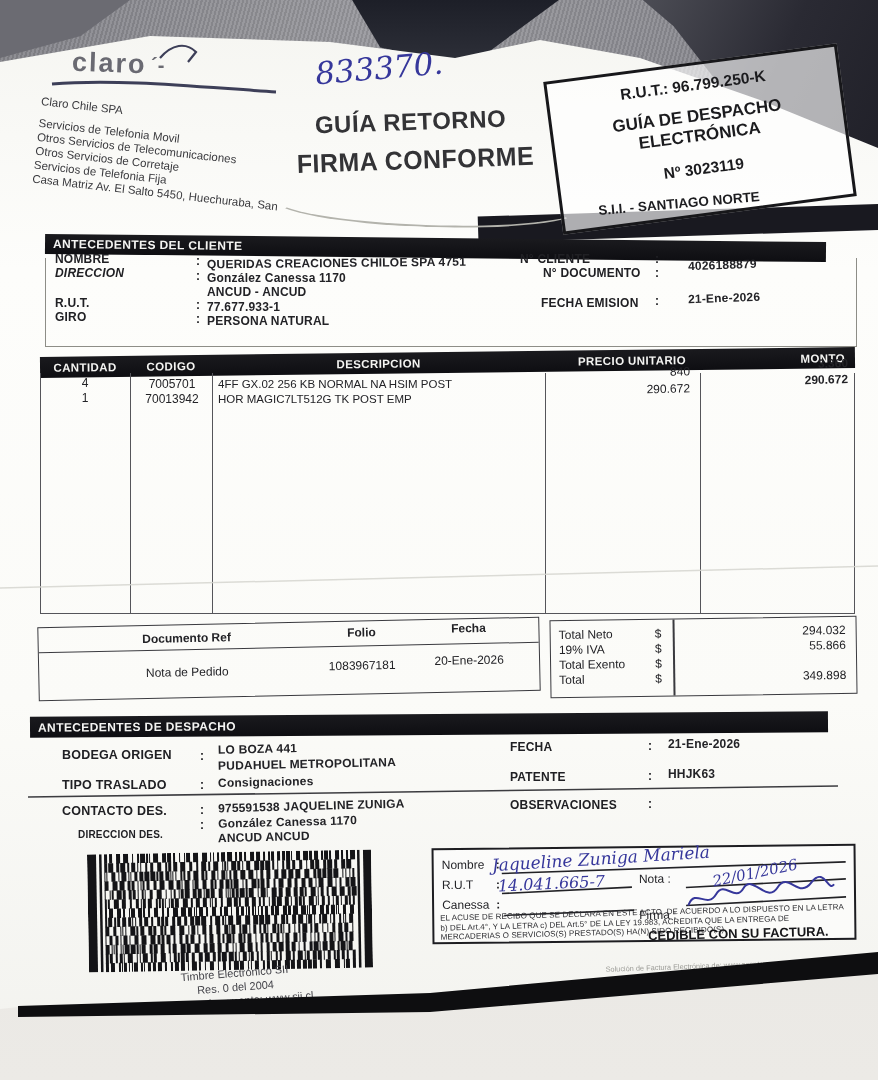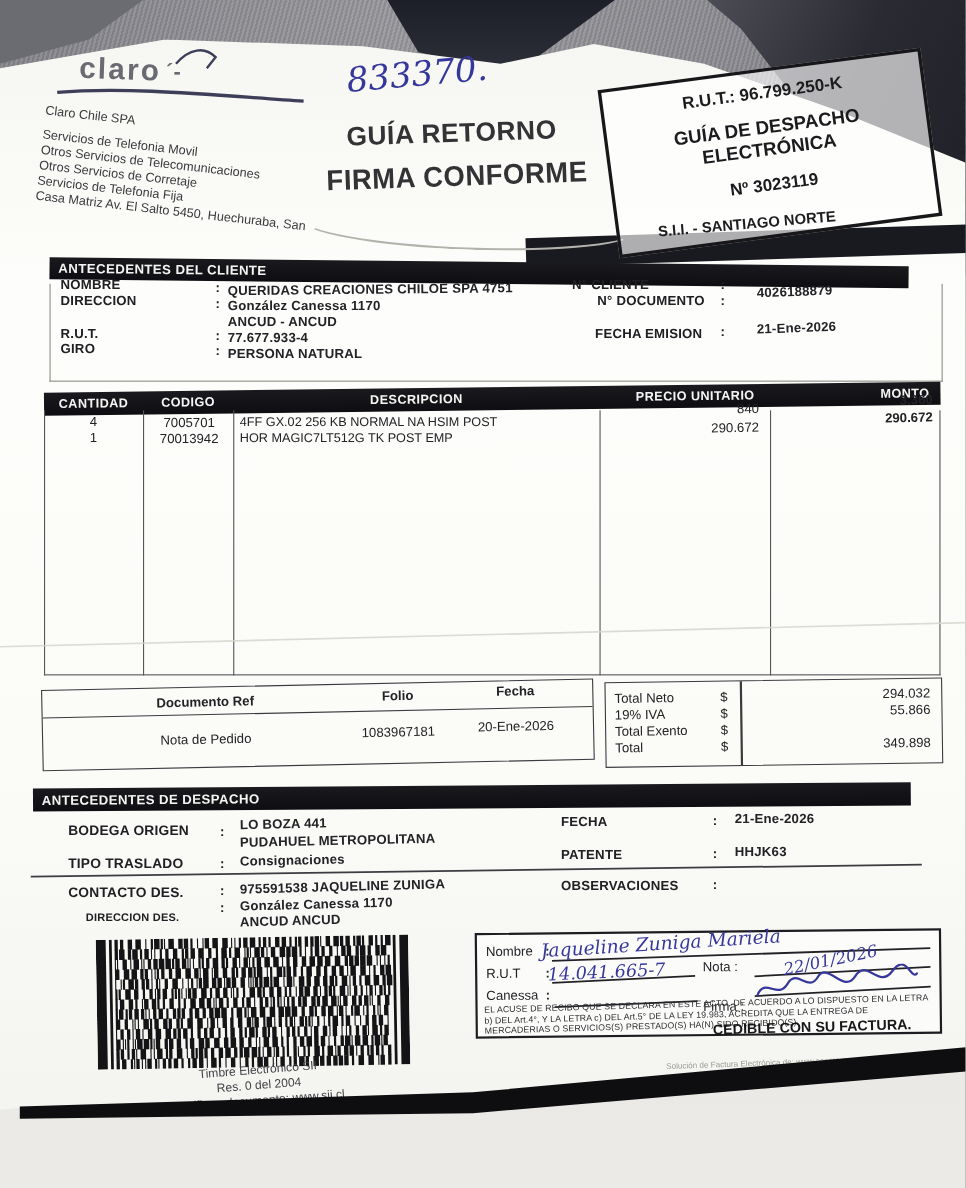--- a/index.html
+++ b/index.html
@@ -87,27 +87,27 @@
       <div style="font-size:17px;">ELECTRÓNICA</div>
       <div style="font-size:15.5px;margin-top:14px;">Nº 3023119</div>
     </div>
     <div class="abs b" style="left:598px;top:196px;font-size:13.5px;transform:rotate(-5deg);color:#1d1d20;">S.I.I. - SANTIAGO NORTE</div>
 
     <div class="abs bar" style="left:45px;top:238px;width:773px;height:20px;padding-left:8px;transform:rotate(.6deg);">ANTECEDENTES DEL CLIENTE</div>
     <div class="abs" style="left:45px;top:258px;width:810px;height:88px;border:1px solid #8d8d87;border-top:none;"></div>
     <div class="abs lbl" style="left:55px;top:252px;">NOMBRE</div>
     <div class="abs colon" style="left:196px;top:254px;"></div>
     <div class="abs val" style="left:207px;top:256px;transform:rotate(-.6deg);">QUERIDAS CREACIONES CHILOE SPA 4751</div>
-    <div class="abs lbl" style="left:55px;top:266px;">DIRECCION</div>
+    <div class="abs lbl" style="left:55px;top:266px;font-style:italic;">DIRECCION</div>
     <div class="abs colon" style="left:196px;top:269px;"></div>
     <div class="abs val" style="left:207px;top:271px;">González Canessa 1170</div>
     <div class="abs val" style="left:207px;top:285px;">ANCUD -  ANCUD</div>
     <div class="abs lbl" style="left:55px;top:296px;">R.U.T.</div>
     <div class="abs colon" style="left:196px;top:298px;"></div>
-    <div class="abs val" style="left:207px;top:300px;">77.677.933-4</div>
+    <div class="abs val" style="left:207px;top:300px;">77.677.933-1</div>
     <div class="abs lbl" style="left:55px;top:310px;">GIRO</div>
     <div class="abs colon" style="left:196px;top:312px;"></div>
     <div class="abs val" style="left:207px;top:314px;">PERSONA NATURAL</div>
     <div class="abs lbl" style="left:520px;top:252px;">N° CLIENTE</div>
     <div class="abs colon" style="left:655px;top:252px;"></div>
     <div class="abs val" style="left:688px;top:258px;transform:rotate(-2deg);">4026188879</div>
     <div class="abs lbl" style="left:520px;top:266px;padding-left:23px;">N° DOCUMENTO</div>
     <div class="abs colon" style="left:655px;top:266px;"></div>
     <div class="abs lbl" style="left:541px;top:296px;">FECHA EMISION</div>
     <div class="abs colon" style="left:655px;top:294px;"></div>

